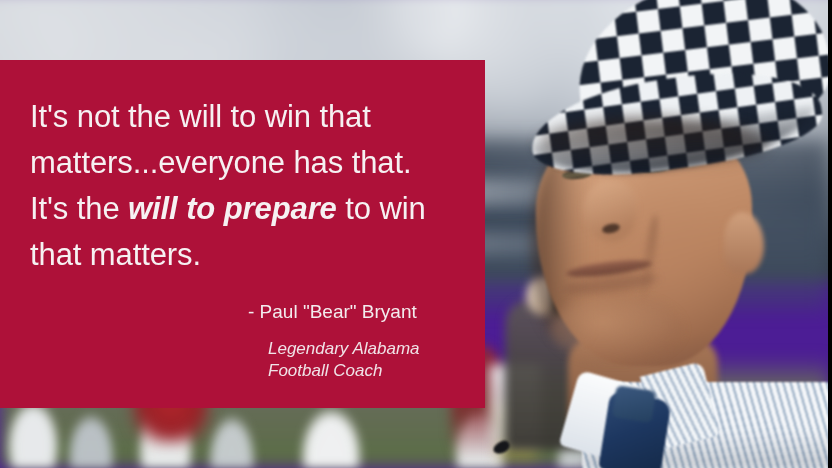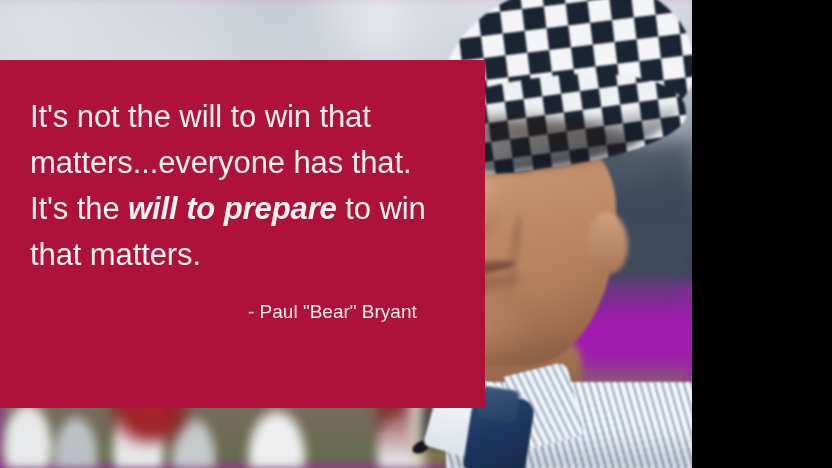--- a/index.html
+++ b/index.html
@@ -2,25 +2,25 @@
 <html><head>
 <meta charset="utf-8">
 <style>
   html, body {
     margin: 0;
     padding: 0;
     background: #000;
   }
   #stage {
     position: relative;
-    width: 692px;
+    width: 828px;
     height: 468px;
     overflow: hidden;
     font-family: "Liberation Sans", sans-serif;
-    background: #a21caf;
+    background: #4c1d95;
   }
 
   
   .photo {
     position: absolute;
     inset: 0;
     overflow: hidden;
   }
 
   
@@ -491,16 +491,18 @@
   </div>
 
   <div class="quote-panel">
     <p class="quote-text"><span>It's not the will to win that</span>
 <span>matters...everyone has that.</span>
 <span>It's the </span><span class="em">will to prepare</span><span> to win</span>
 <span>that matters.</span></p>
 
     <div class="attribution-block">
       <p class="attribution">- Paul "Bear" Bryant</p>
+      <p class="sub-attribution">Legendary Alabama
+Football Coach</p>
     </div>
   </div>
 
 </div>
 
 </body></html>

